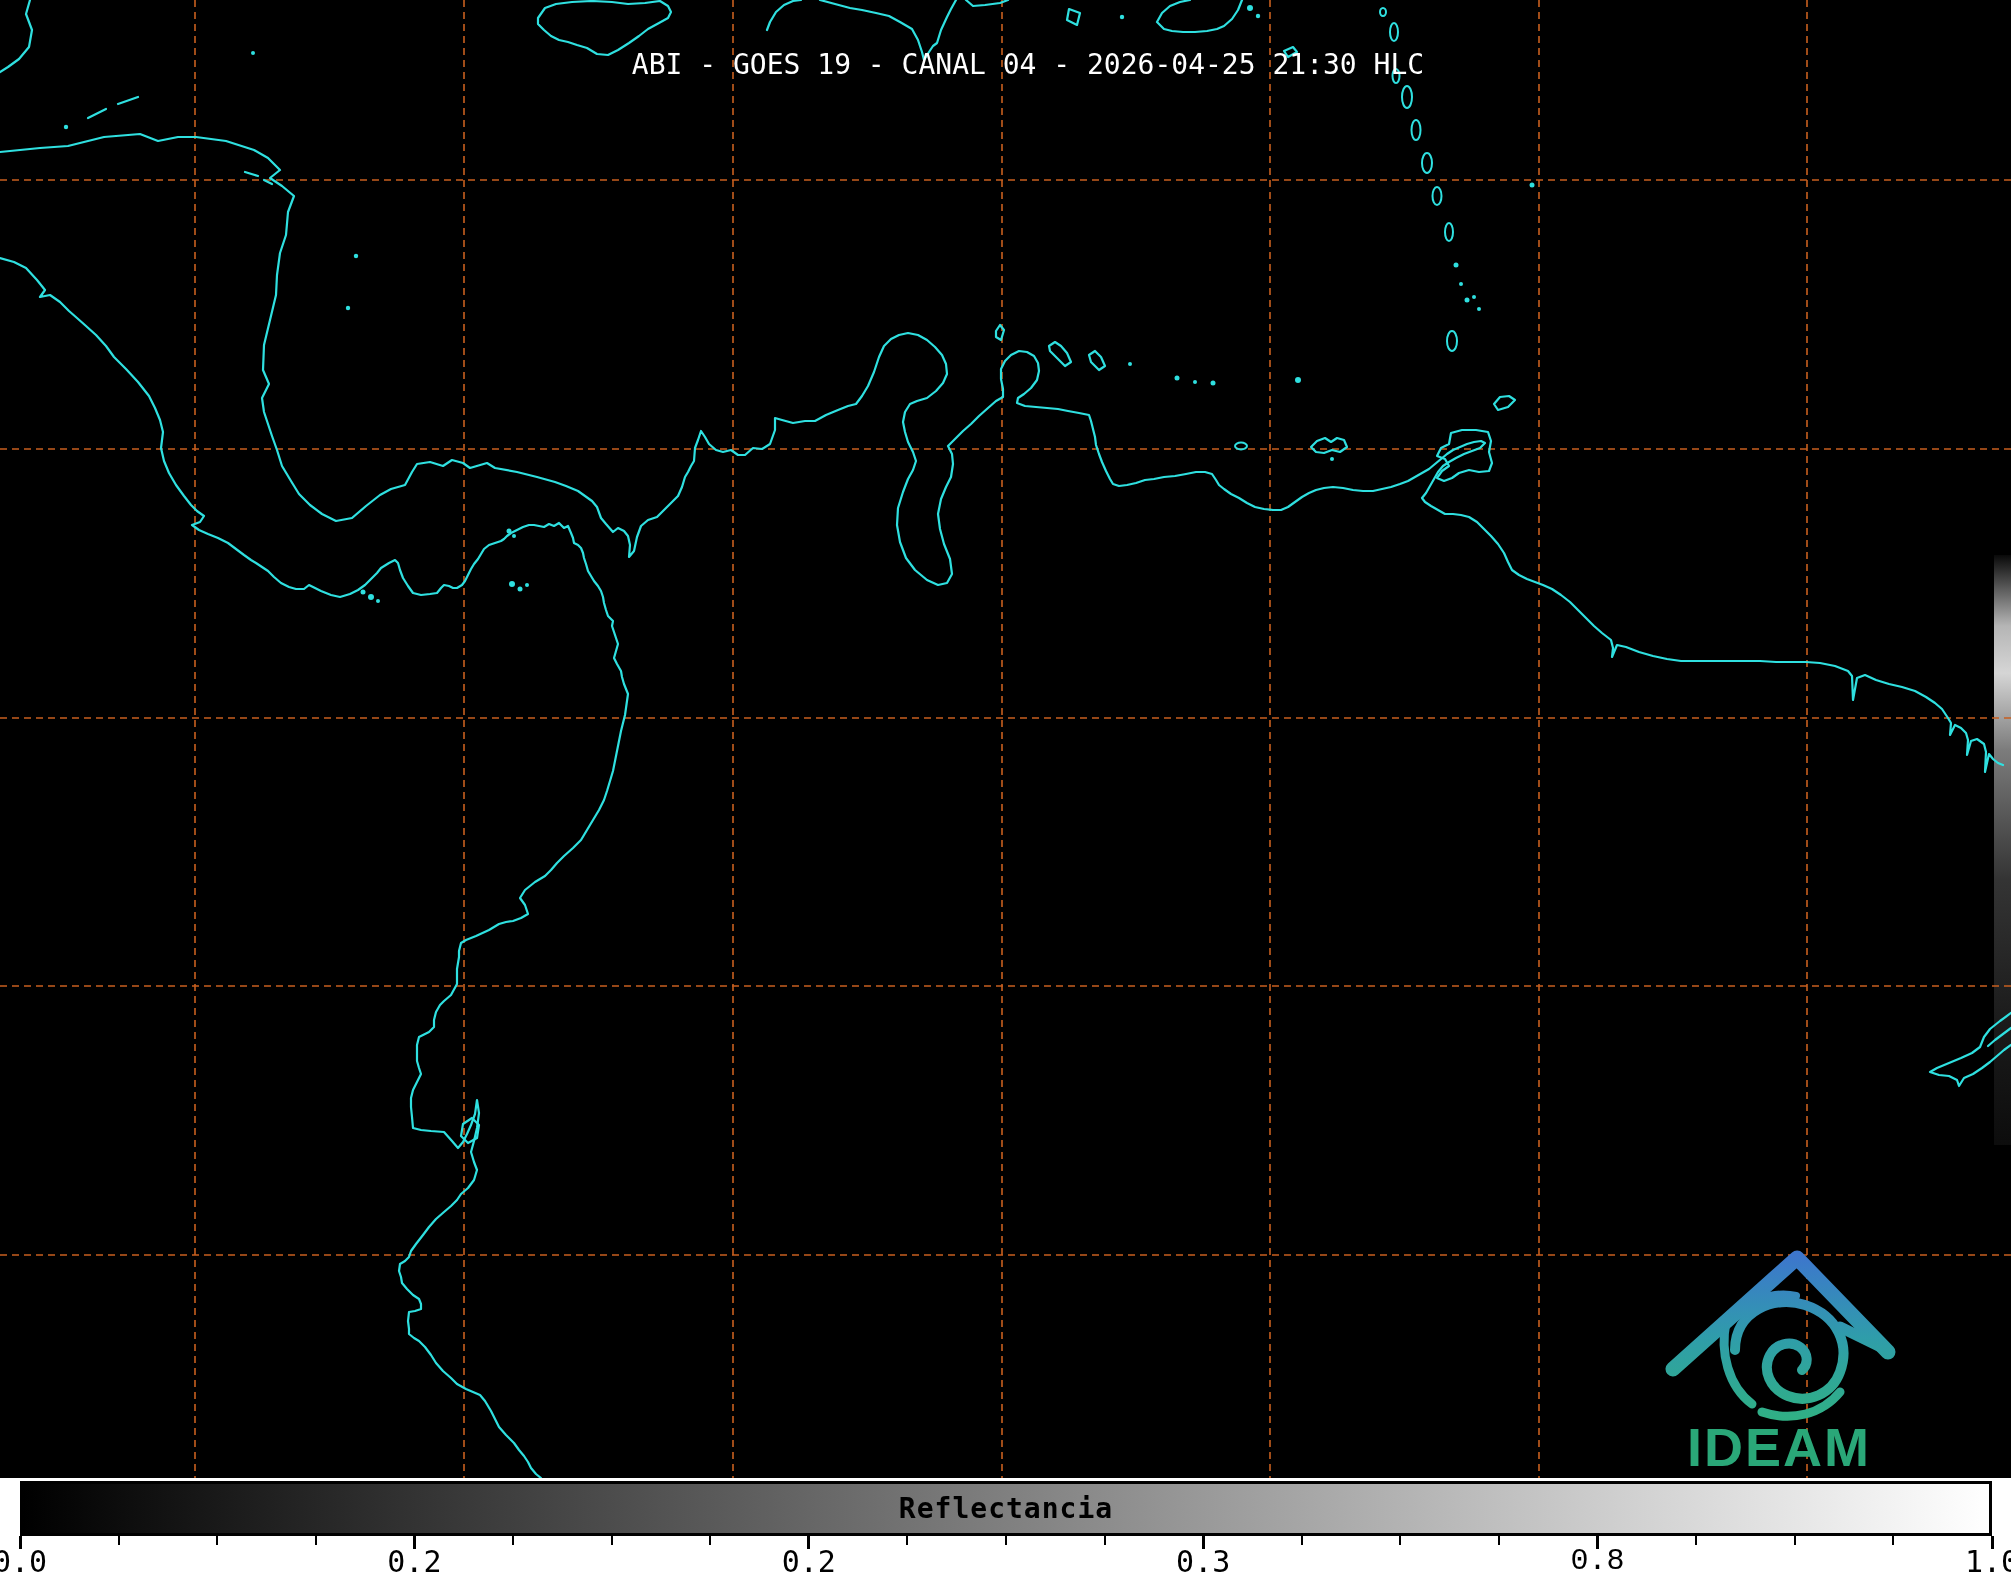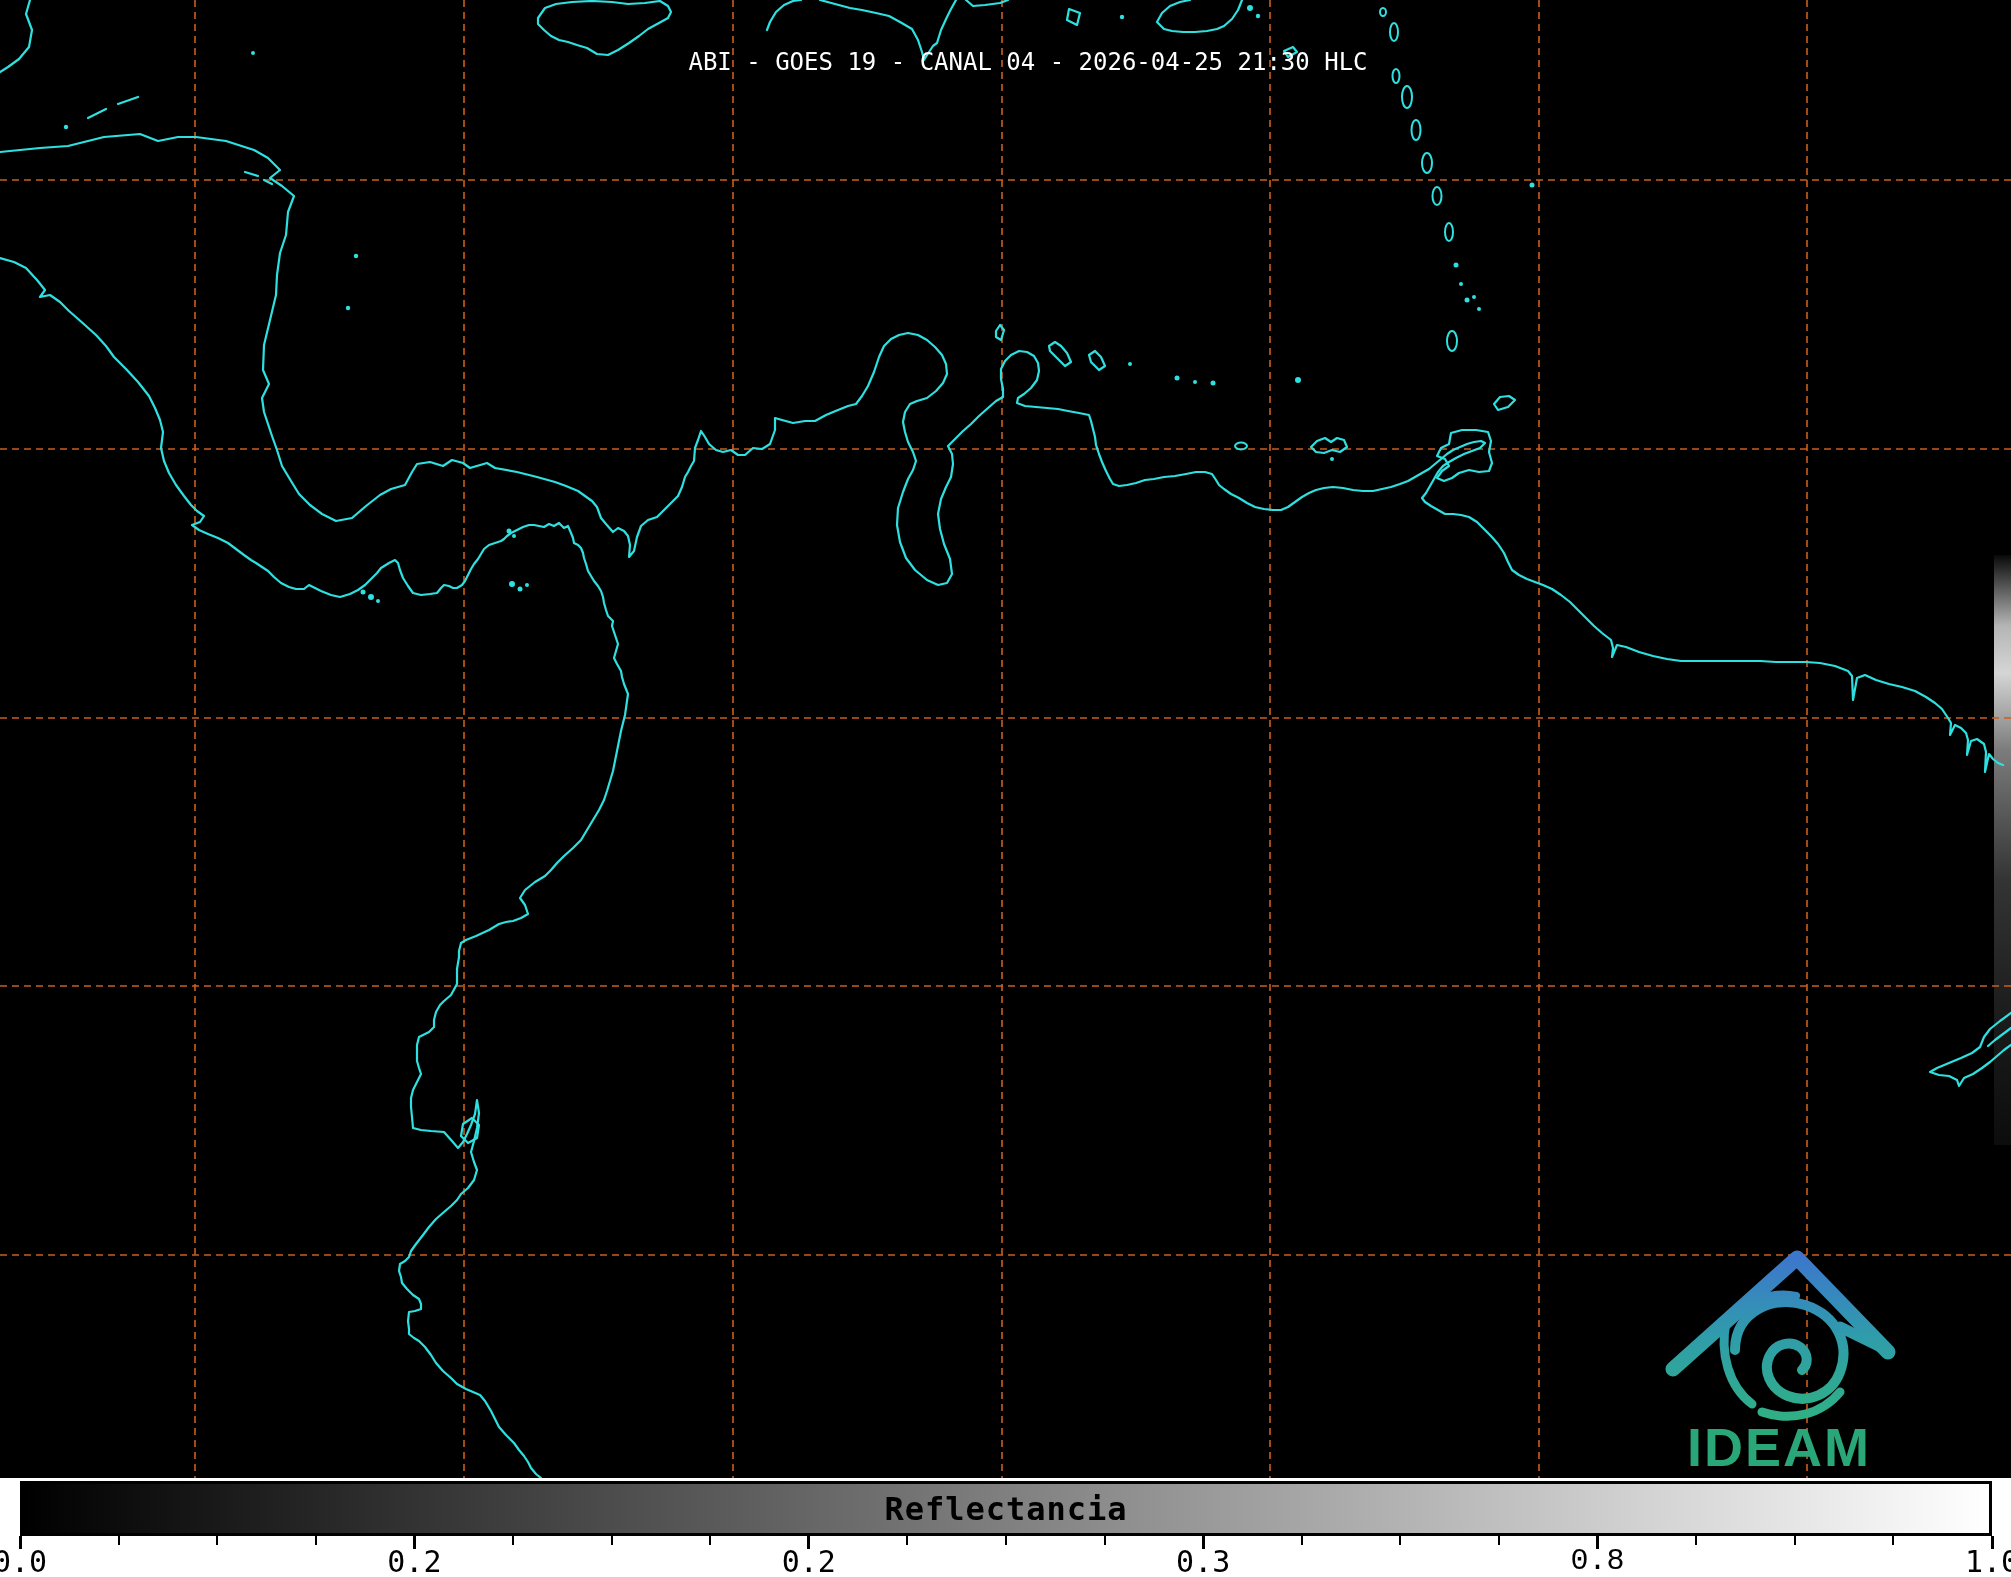--- a/index.html
+++ b/index.html
@@ -1,28 +1,28 @@
 <!DOCTYPE html>
 <html><head>
 <meta charset="utf-8">
 <style>
   html,body{margin:0;padding:0;background:#666;}
   #stage{position:relative;width:2011px;height:1577px;background:#ffffff;overflow:hidden;
          font-family:"DejaVu Sans Mono", monospace;}
   #map{position:absolute;left:0;top:0;width:2011px;height:1478px;background:#000;}
   #map svg{position:absolute;left:0;top:0;}
   #title{position:absolute;top:48px;left:1028px;transform:translateX(-50%);
-         color:#ffffff;font-size:24px;letter-spacing:0px;white-space:nowrap;z-index:5;}
+         color:#ffffff;font-size:28px;letter-spacing:0px;white-space:nowrap;z-index:5;}
   
   #footer{position:absolute;left:0;top:1478px;width:2011px;height:99px;background:#ffffff;}
   #cbar{position:absolute;left:20px;top:3px;width:1966px;height:49px;border:3px solid #000;
         background:linear-gradient(to right,#000000,#ffffff);}
   #cbar-label{position:absolute;left:0;top:0;width:100%;height:49px;display:flex;
               align-items:center;justify-content:center;color:#000;font-weight:bold;
-              font-size:32px;letter-spacing:1px;}
+              font-size:28px;letter-spacing:1px;}
   .tickmajor{position:absolute;top:58px;width:3px;height:13px;background:#000;}
   .tickminor{position:absolute;top:58px;width:2px;height:9px;background:#000;}
   .ticklabel{position:absolute;top:69px;transform:translateX(-50%);color:#000;
              font-size:30px;line-height:29px;white-space:nowrap;}
 </style>
 </head>
 <body>
 
 <div id="stage">
 

